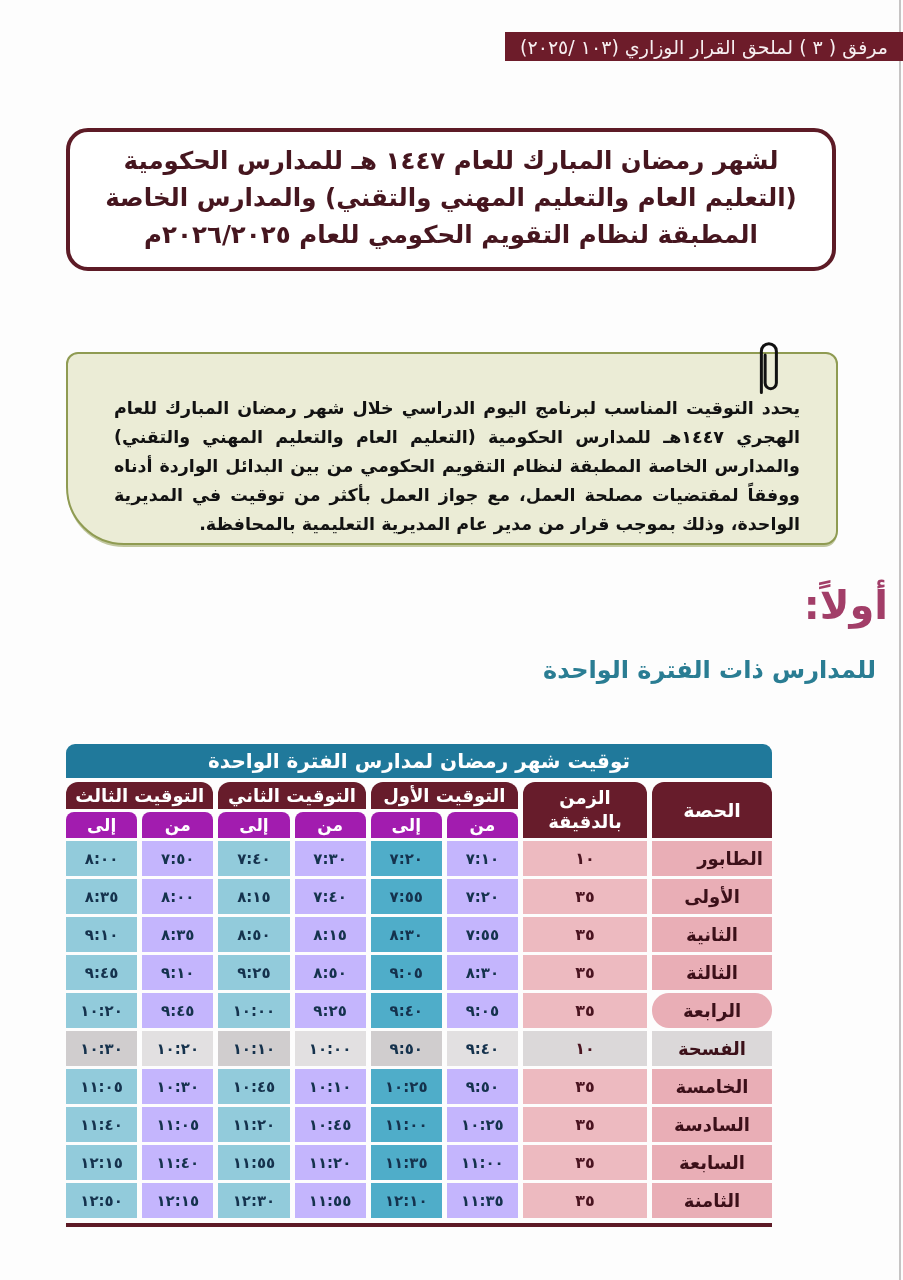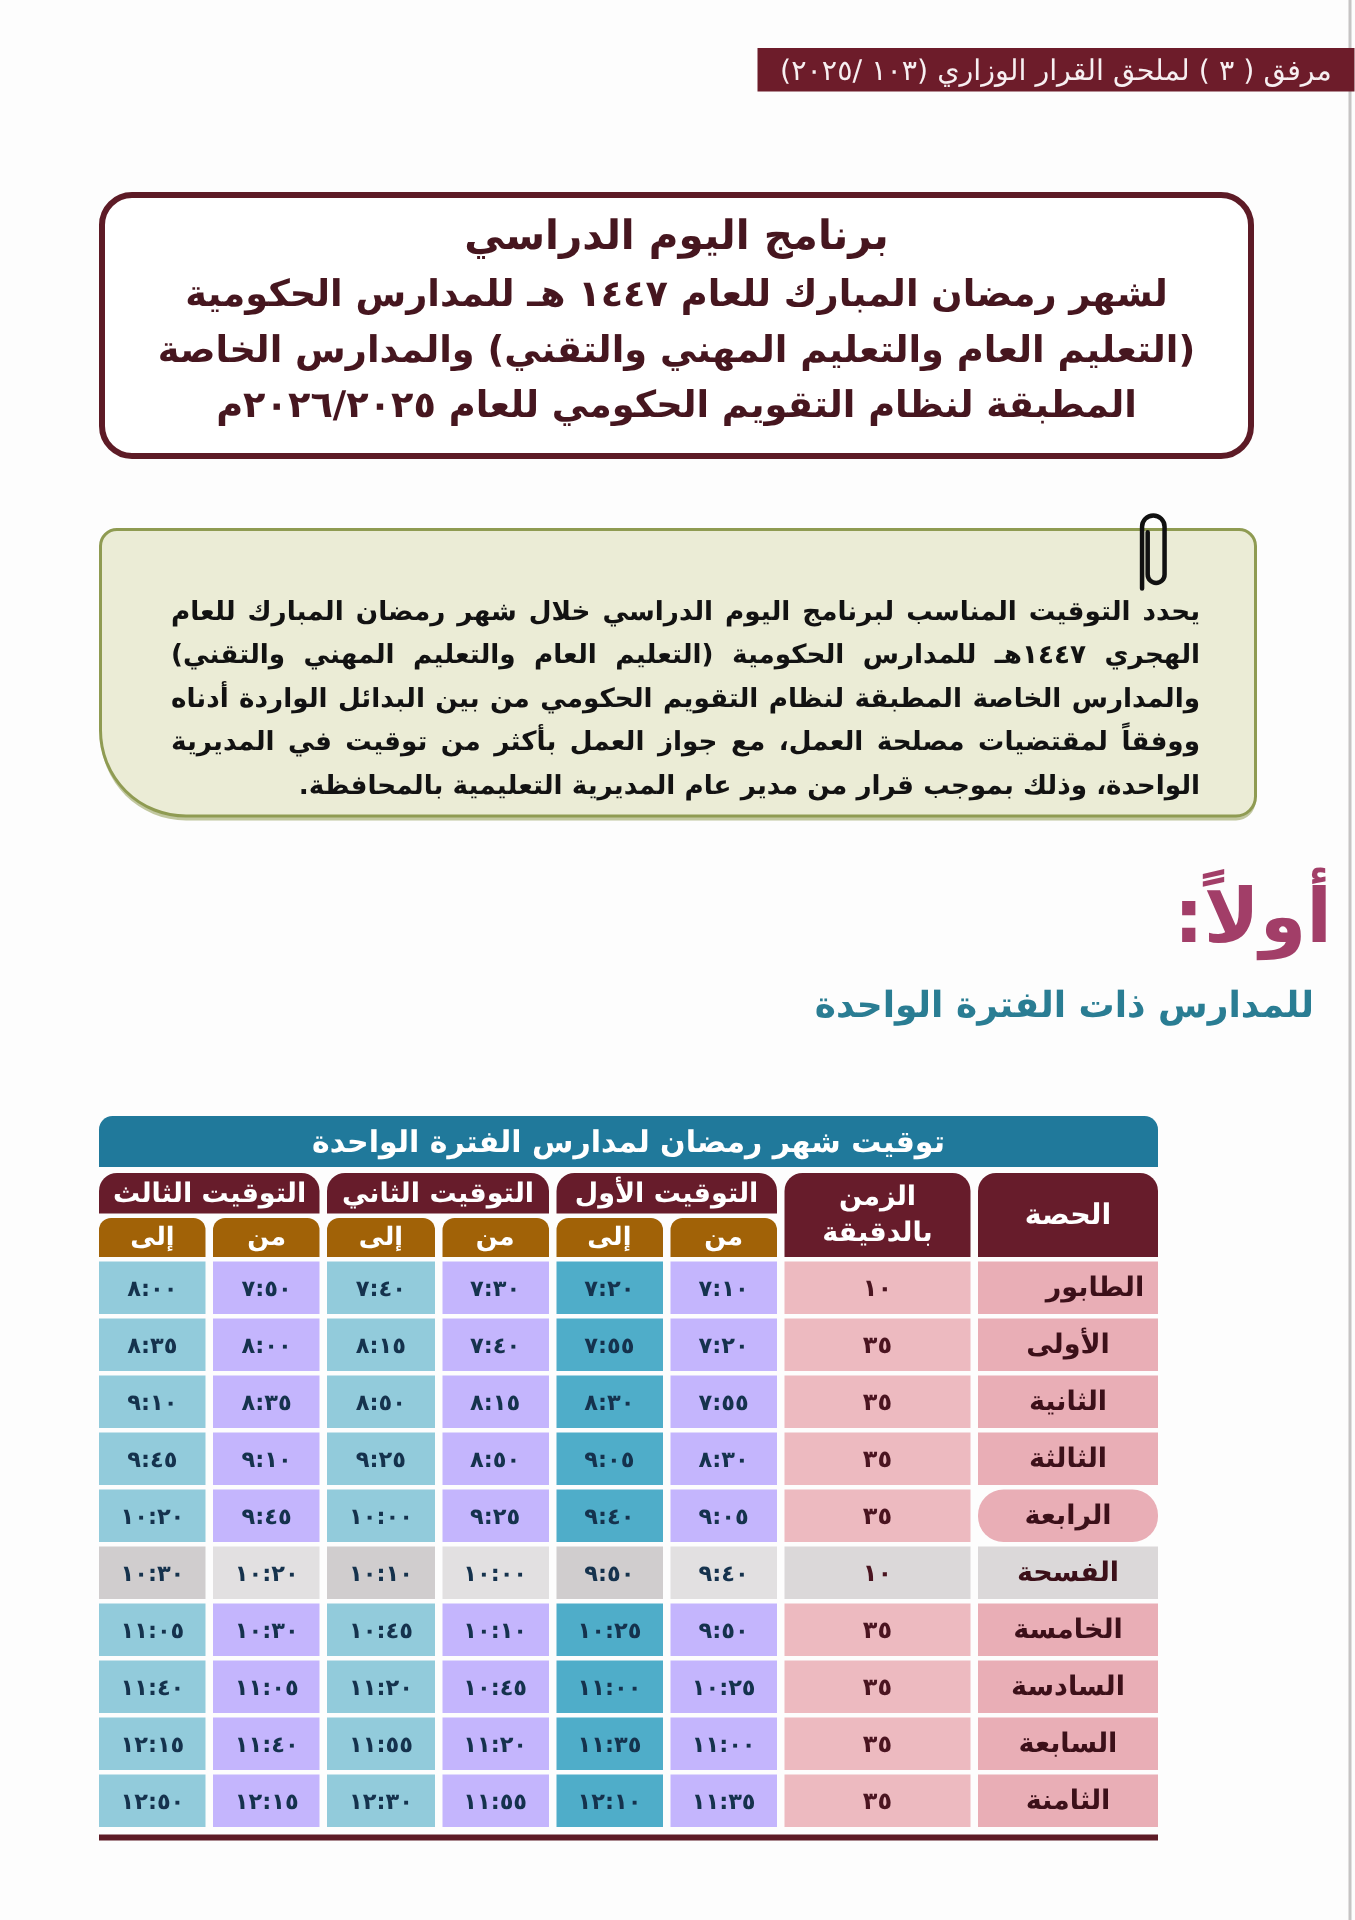--- a/index.html
+++ b/index.html
@@ -34,21 +34,21 @@
   }
   .note-text{
     position:absolute;top:40px;right:36px;left:46px;
     direction:rtl;text-align:justify;
     font-size:17.5px;line-height:29px;font-weight:bold;color:#121212;
   }
   .paperclip{position:absolute;top:336px;left:752px;width:30px;height:64px;z-index:3}
 
   .sec-heading{
     position:absolute;top:582px;right:15px;direction:rtl;
-    font-size:50px;font-weight:bold;color:#a23e68;
+    font-size:40px;font-weight:bold;color:#a23e68;
   }
   .sec-sub{
     position:absolute;top:652px;right:27px;direction:rtl;text-align:right;
     color:#2a7d93;font-weight:bold;font-size:24px;line-height:37px;
   }
 
   .table-wrap{position:absolute;top:744px;left:66px;width:706px}
   .banner{
     height:34px;background:#20799b;border-radius:9px 9px 0 0;
     color:#fff;font-weight:bold;font-size:20px;direction:rtl;
@@ -64,21 +64,21 @@
     background:#671c2b;color:#fff;font-weight:bold;direction:rtl;
     display:flex;align-items:center;justify-content:center;
   }
   .hc-session{grid-column:1;grid-row:1/3;border-radius:12px 12px 0 0;font-size:19px}
   .hc-min{grid-column:2;grid-row:1/3;border-radius:12px 12px 0 0;flex-direction:column;font-size:18px;line-height:24px}
   .hg{border-radius:12px 12px 0 0;font-size:18px}
   .hg1{grid-column:3/5;grid-row:1}
   .hg2{grid-column:5/7;grid-row:1}
   .hg3{grid-column:7/9;grid-row:1}
   .sub{
-    background:#a16207;border-radius:8px 8px 0 0;color:#fff;font-weight:bold;
+    background:#a21caf;border-radius:8px 8px 0 0;color:#fff;font-weight:bold;
     font-size:17px;display:flex;align-items:center;justify-content:center;
   }
   .hs-1f{grid-column:3;grid-row:2}.hs-1t{grid-column:4;grid-row:2}
   .hs-2f{grid-column:5;grid-row:2}.hs-2t{grid-column:6;grid-row:2}
   .hs-3f{grid-column:7;grid-row:2}.hs-3t{grid-column:8;grid-row:2}
 
   .cell{display:flex;align-items:center;justify-content:center;font-weight:bold;direction:rtl}
   .c-session{background:#e9aeb6;color:#3c1019;font-size:18px}
   .c-min{background:#edbac0;color:#4a1420;font-size:16px}
   .c-time{color:#15324d;font-size:15px}
@@ -94,21 +94,20 @@
 </head>
 <body>
 
 <div class="edge-line"></div>
 
 <div class="header-bar">
   <span>مرفق ( ٣ ) لملحق القرار الوزاري (١٠٣ /٢٠٢٥)</span>
 </div>
 
 <div class="title-box">
-  <div class="title-heading">برنامج اليوم الدراسي</div>
   <div class="title-body">لشهر رمضان المبارك للعام ١٤٤٧ هـ للمدارس الحكومية (التعليم العام والتعليم المهني والتقني) والمدارس الخاصة المطبقة لنظام التقويم الحكومي للعام ٢٠٢٦/٢٠٢٥م</div>
 </div>
 
 <div class="note-box">
   <div class="note-text">يحدد التوقيت المناسب لبرنامج اليوم الدراسي خلال شهر رمضان المبارك للعام الهجري ١٤٤٧هـ للمدارس الحكومية (التعليم العام والتعليم المهني والتقني) والمدارس الخاصة المطبقة لنظام التقويم الحكومي من بين البدائل الواردة أدناه ووفقاً لمقتضيات مصلحة العمل، مع جواز العمل بأكثر من توقيت في المديرية الواحدة، وذلك بموجب قرار من مدير عام المديرية التعليمية بالمحافظة.</div>
 </div>
 <svg class="paperclip" viewBox="0 0 32 64">
   <path d="M10 58 L10 14 A8 8 0 0 1 26 14 L26 48 A6 6 0 0 1 14 48 L14 18" fill="none" stroke="#111" stroke-width="3.2" stroke-linecap="round"></path>
 </svg>
 

